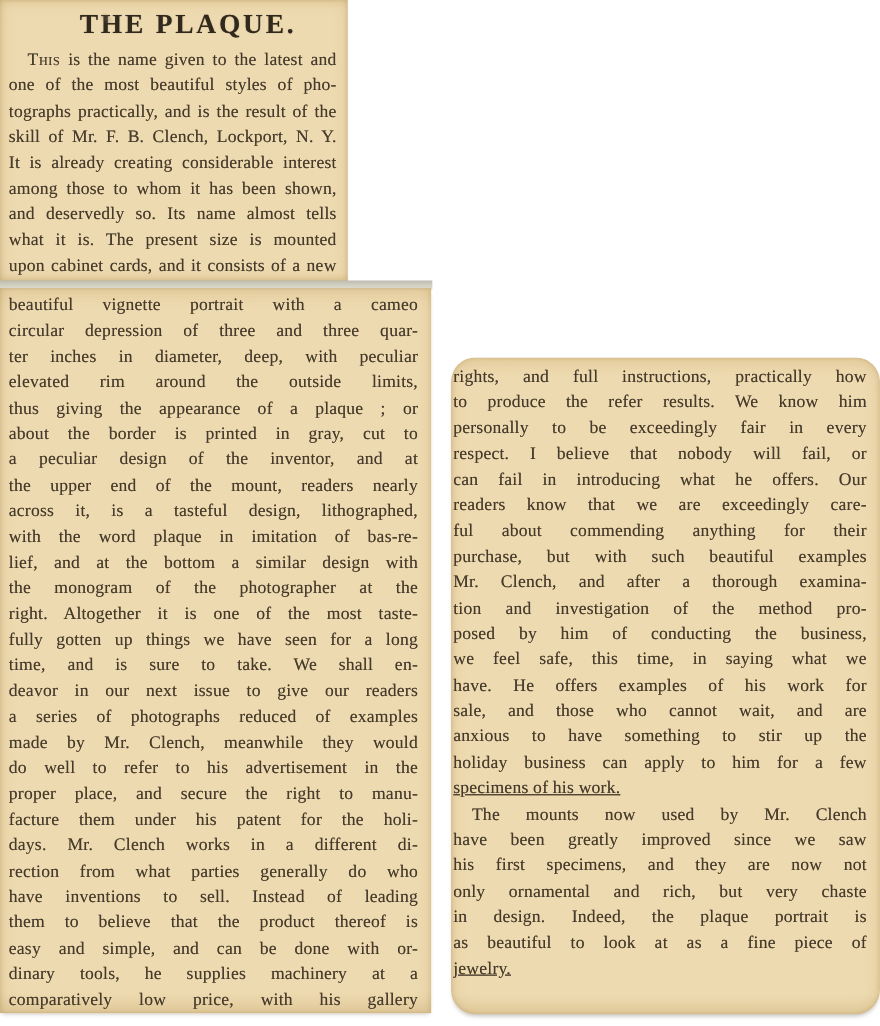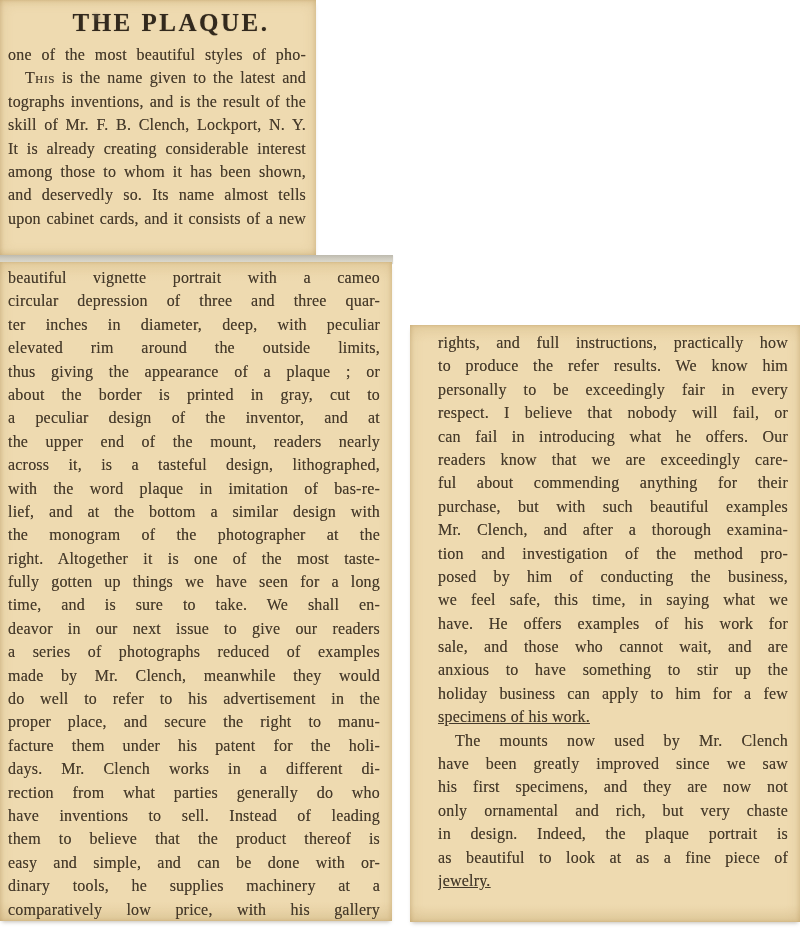--- a/index.html
+++ b/index.html
@@ -28,21 +28,21 @@
       inset -2px 0 3px rgba(150,110,45,0.12),
       0 3px 4px -2px rgba(80,70,50,0.35);
   }
   #clip-intro{left:0;top:0;width:316px;height:256px;padding:6px 10px 0 8px;}
   #seam{
     position:absolute;left:0;top:255px;width:393px;height:8px;
     background:linear-gradient(180deg,#bdbaae 0%,#cfccc0 45%,#dedbcf 100%);
     box-shadow:0 1px 1px rgba(0,0,0,0.15);
   }
   #clip-left{left:0;top:262px;width:392px;height:659px;padding:4px 12px 0 8px;font-family:Liberation Serif, serif;}
-  #clip-right{left:410px;top:325px;width:390px;height:597px;padding:6px 12px 0 28px;}
+  #clip-right{left:410px;top:325px;width:390px;height:597px;padding:6px 12px 0 2px;border-radius:22px;}
   .headline{
     text-align:center;
     font-weight:bold;
     font-size:25px;
     line-height:34px;
     letter-spacing:2.5px;
     color:#32291d;
     padding-left:28px;
     margin-bottom:3px;
     text-shadow:0 0 1px rgba(50,40,25,0.4);
@@ -67,27 +67,28 @@
     transform:rotate(35deg);
   }
 </style>
 </head>
 <body>
 
 <div id="clip-intro" class="clipping">
   <div id="smudge"></div>
   <div class="headline">THE PLAQUE.</div>
   <div>
+      <div class="line indent"><span class="sc">This</span> is the name given to the latest and</div>
       <div class="line">one of the most beautiful styles of pho-</div>
-      <div class="line indent"><span class="sc">This</span> is the name given to the latest and</div>
-      <div class="line">tographs inventions, and is the result of the</div>
+      <div class="line">tographs practically, and is the result of the</div>
       <div class="line">skill of Mr. F. B. Clench, Lockport, N. Y.</div>
       <div class="line">It is already creating considerable interest</div>
       <div class="line">among those to whom it has been shown,</div>
       <div class="line">and deservedly so.  Its name almost tells</div>
+      <div class="line">what it is.  The present size is mounted</div>
       <div class="line">upon cabinet cards, and it consists of a new</div>
     </div>
 </div>
 
 <div id="seam"></div>
 
 <div id="clip-left" class="clipping">
   <div>
       <div class="line">beautiful vignette portrait with a cameo</div>
       <div class="line">circular depression of three and three quar-</div>

